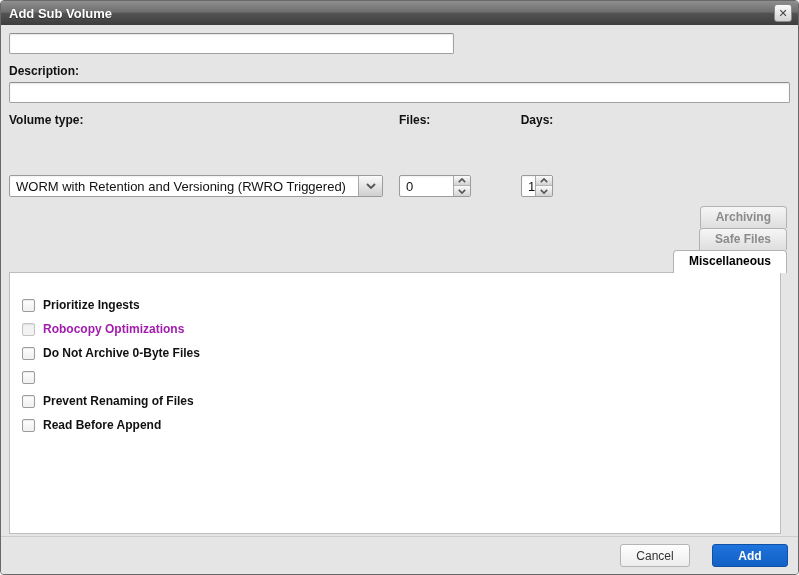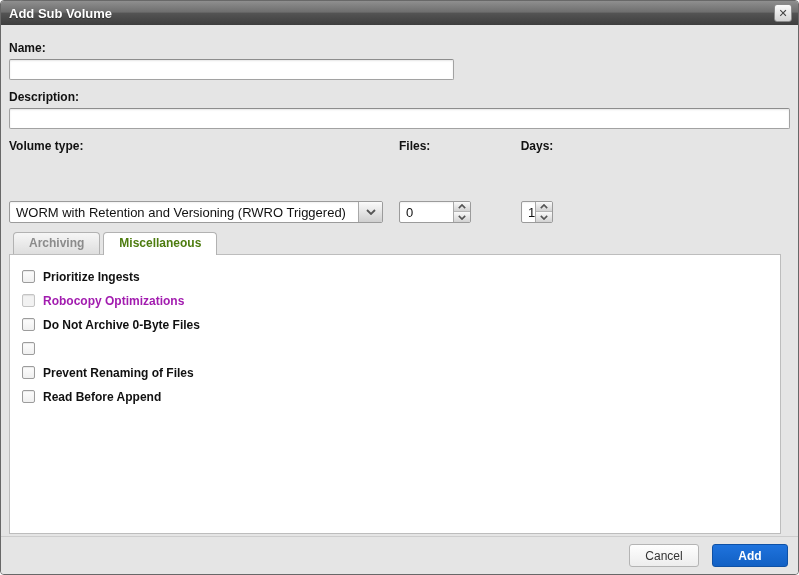--- a/index.html
+++ b/index.html
@@ -111,55 +111,55 @@
     display: flex; align-items: center; justify-content: center;
     cursor: pointer;
   }
   .spin-btn.up { border-bottom: 1px solid #b5b5b5; }
 
   
   .tabs {
     display: flex; align-items: flex-end;
     margin-top: 9px;
     padding-left: 4px;
-    position: relative; z-index: 2;
+    position: relative; z-index: 2; flex-direction: column;
   }
   .tab {
     height: 23px; line-height: 21px;
     padding: 0 15px;
     font-size: 12px; font-weight: bold;
     border: 1px solid #b2b2b2;
     border-bottom: none;
     border-radius: 4px 4px 0 0;
     margin-right: 3px;
     cursor: pointer;
   }
   .tab.inactive {
     background: linear-gradient(to bottom, #f6f6f6, #dedede);
     color: #8b8b8b;
     height: 22px; line-height: 20px;
   }
   .tab.active {
     background: #ffffff;
-    color: #4d7c0f;
+    color: #000000;
     position: relative;
     margin-bottom: -1px;
   }
 
   
   .panel {
     flex: 1 1 auto;
     background: #ffffff;
     border: 1px solid #bdbdbd;
     margin-right: 9px;
     padding: 15px 12px;
     position: relative; z-index: 1;
   }
   .check-row {
-    display: flex; align-items: flex-start;
+    display: flex; align-items: flex-end;
     height: 24px;
     cursor: pointer;
   }
   .checkbox {
     width: 13px; height: 13px;
     border: 1px solid #9c9c9c; border-radius: 2px;
     background: linear-gradient(to bottom, #fdfdfd, #f0f0f0);
     box-shadow: inset 0 1px 1px rgba(0,0,0,0.08);
     flex: 0 0 13px;
   }
@@ -173,21 +173,21 @@
     background: #f2f2f2;
   }
   .check-row.disabled .check-label { color: #a21caf; }
 
   
   .footer {
     flex: 0 0 38px;
     background: #e5e5e5;
     border-top: 1px solid #cdcdcd;
     display: flex; align-items: center; justify-content: flex-end;
-    padding-right: 10px; gap: 13px;
+    padding-right: 10px; gap: 22px;
   }
   .btn {
     height: 23px; min-width: 70px;
     border-radius: 3px;
     font-family: "Liberation Sans", sans-serif;
     font-size: 12px;
     display: flex; align-items: center; justify-content: center;
     padding: 0 14px; cursor: pointer;
   }
   .btn-cancel {
@@ -211,21 +211,20 @@
 
   <div class="titlebar">
     <span class="title">Add Sub Volume</span>
     <div class="close-btn">
       <span>✕</span>
     </div>
   </div>
 
   <div class="body">
 
-    <div class="field-label" style="margin-top:8px">Name:</div>
     <input class="text-input name-input" type="text" value="" style="">
 
     <div class="field-label" style="margin-top:10px">Description:</div>
     <input class="text-input desc-input" type="text" value="" style="">
 
     <div class="volume-row" style="margin-top:10px">
       <div class="vr-col col-volume">
         <div class="field-label" style="margin-top:0">Volume type:</div>
         <div class="select">
           <span class="select-text">WORM with Retention and Versioning (RWRO Triggered)</span>
@@ -269,20 +268,21 @@
                   <polyline points="1,1 5,5 9,1" fill="none" stroke="#555" stroke-width="2"></polyline>
                 </svg>
             </span>
           </span>
         </div>
       </div>
     </div>
 
     <div class="tabs">
       <div class="tab inactive">Archiving</div>
+      <div class="tab inactive">Safe Files</div>
       <div class="tab active">Miscellaneous</div>
     </div>
 
     <div class="panel">
 
       <div class="check-row">
         <span class="checkbox"></span>
         <span class="check-label">Prioritize Ingests</span>
       </div>
 

